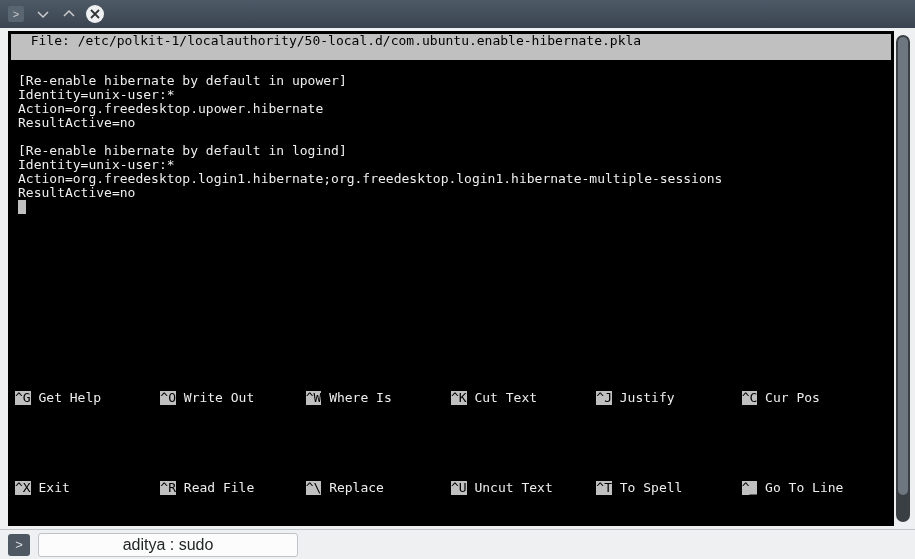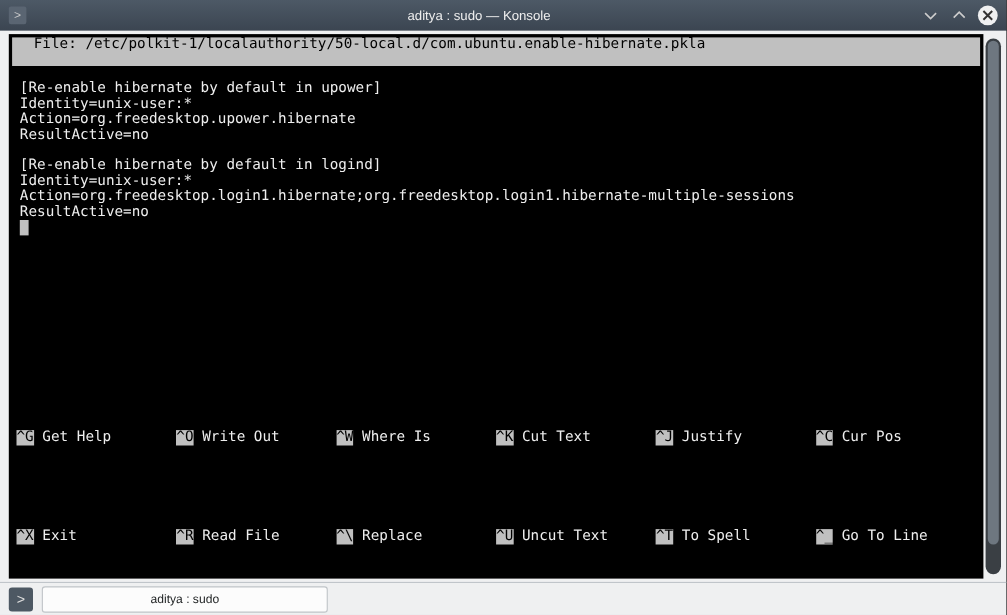--- a/index.html
+++ b/index.html
@@ -168,33 +168,32 @@
     .tab {
       flex: 1;
       max-width: 260px;
       height: 24px;
       background: #fcfcfc;
       border: 1px solid #bfc3c7;
       border-radius: 3px;
       display: flex;
       align-items: center;
       justify-content: center;
-      font-size: 11px;
+      font-size: 16px;
       color: #232627;
     }
   </style>
 </head>
 <body>
 
 <div class="window">
   <div class="titlebar">
     <div class="titlebar-icon">
       <span>&gt;</span>
     </div>
-    <div class="titlebar-title">aditya : sudo — Konsole</div>
     <div class="titlebar-controls">
       <div class="tb-btn">
         <svg width="14" height="14" viewBox="0 0 14 14">
             <path d="M2 5 L7 10 L12 5" stroke="#ccc" stroke-width="1.5" fill="none"></path>
           </svg>
       </div>
       <div class="tb-btn">
         <svg width="14" height="14" viewBox="0 0 14 14">
             <path d="M2 9 L7 4 L12 9" stroke="#ccc" stroke-width="1.5" fill="none"></path>
           </svg>

